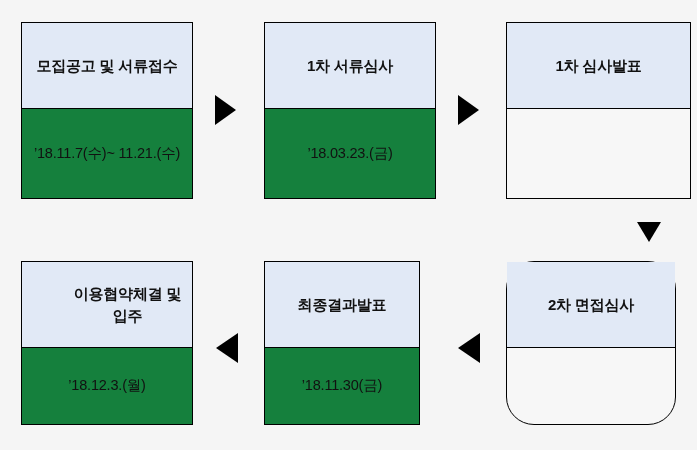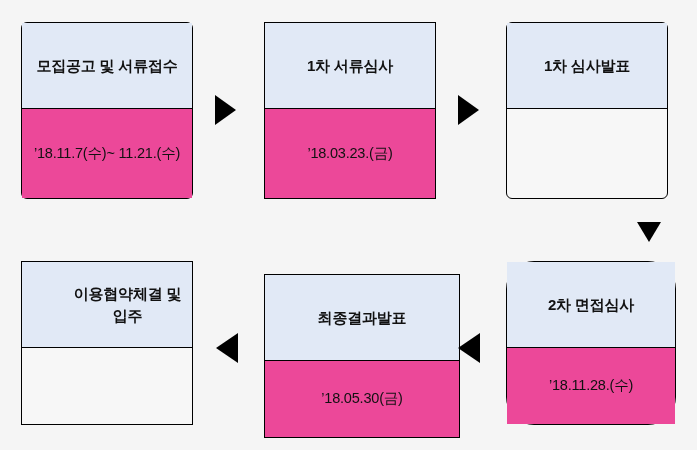--- a/index.html
+++ b/index.html
@@ -38,44 +38,44 @@
     font-weight: bold;
     font-size: 15px;
     color: #111111;
     line-height: 1.45;
     letter-spacing: -0.2px;
     padding: 2px 4px;
   }
   .box-body {
     box-sizing: border-box;
     flex: 1;
-    background: #ec4899;
+    background: #15803d;
     display: flex;
     align-items: center;
     justify-content: center;
     text-align: center;
     font-size: 14.5px;
     color: #111111;
     line-height: 1.5;
     letter-spacing: -0.2px;
     padding: 2px 4px;
   }
 
   
-  #box-1 { left: 21px;  top: 22px;  width: 172px; height: 177px; border-radius: 6px; }
+  #box-1 { left: 21px;  top: 22px;  width: 172px; height: 177px; }
   #box-1 .box-header { height: 86px; }
   #box-2 { left: 264px; top: 22px;  width: 172px; height: 177px; }
   #box-2 .box-header { height: 86px; }
-  #box-3 { left: 506px; top: 22px;  width: 162px; height: 177px; border-radius: 6px; }
+  #box-3 { left: 506px; top: 22px;  width: 185px; height: 177px; }
   #box-3 .box-header { height: 86px; }
 
   
   #box-4 { left: 21px;  top: 261px; width: 172px; height: 164px; }
   #box-4 .box-header { height: 86px; padding-left: 45px; }
-  #box-5 { left: 264px; top: 274px; width: 196px; height: 164px; }
+  #box-5 { left: 264px; top: 261px; width: 156px; height: 164px; }
   #box-5 .box-header { height: 86px; }
   #box-6 { left: 506px; top: 261px; width: 170px; height: 164px; border-radius: 28px; }
   #box-6 .box-header { height: 86px; }
 
   
   .arrow {
     position: absolute;
     width: 0;
     height: 0;
   }
@@ -132,37 +132,37 @@
       <span>1차 심사발표</span>
     </div>
   </div>
 
   <div class="arrow arrow-down" id="arrow-3-6"></div>
 
   <div class="flow-box" id="box-4">
     <div class="box-header">
       <span>이용협약체결 및 입주</span>
     </div>
+    <div class="box-body">
+      <span>’18.12.3.(월)</span>
+    </div>
   </div>
 
   <div class="arrow arrow-left" id="arrow-5-4"></div>
 
   <div class="flow-box" id="box-5">
     <div class="box-header">
       <span>최종결과발표</span>
     </div>
     <div class="box-body">
-      <span>’18.05.30(금)</span>
+      <span>’18.11.30(금)</span>
     </div>
   </div>
 
   <div class="arrow arrow-left" id="arrow-6-5"></div>
 
   <div class="flow-box" id="box-6">
     <div class="box-header">
       <span>2차 면접심사</span>
     </div>
-    <div class="box-body">
-      <span>’18.11.28.(수)</span>
-    </div>
   </div>
 
 </div>
 
 </body></html>

